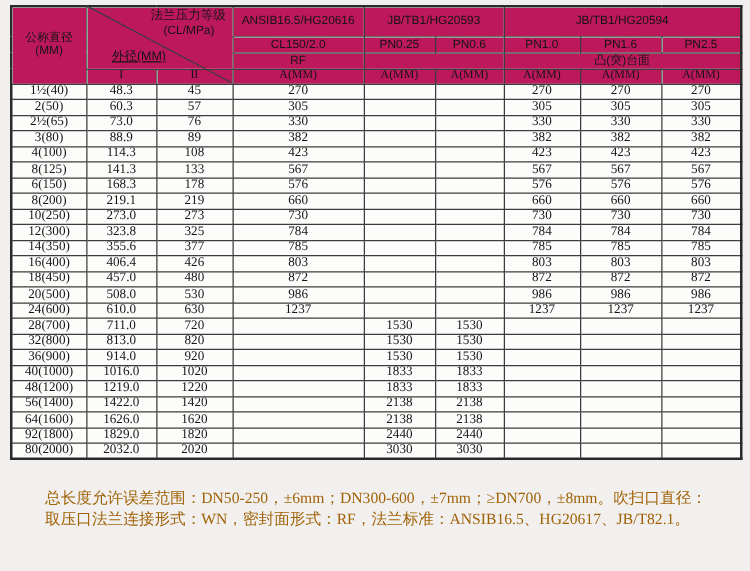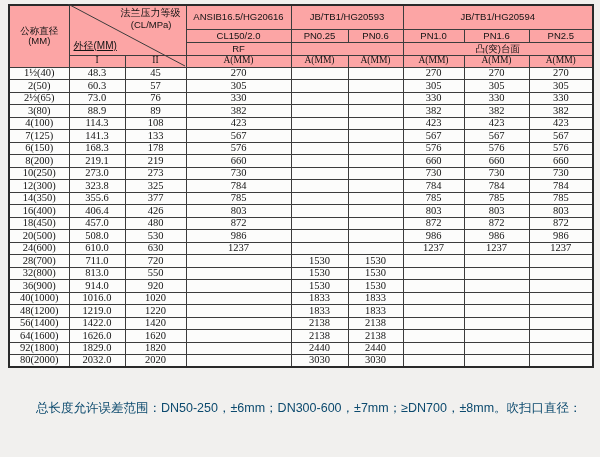--- a/index.html
+++ b/index.html
@@ -21,49 +21,49 @@
   }
   table.spec th, table.spec td {
     border:1px solid #3c3c3c;
     padding:0 1px;
     text-align:center;
     vertical-align:middle;
     overflow:hidden;
     white-space:nowrap;
   }
   table.spec th {
-    background:#fca5a5;
+    background:#be185d;
     font-family:"Liberation Sans", sans-serif;
     font-weight:normal;
     font-size:9.5px;
     line-height:1.05;
   }
   table.spec td {
     background:#fcfcfb;
     font-size:10.5px;
     line-height:1;
     height:12.5px;
   }
   tr.hrow1 th { height:24px; }
   tr.hrow2 th { height:13px; }
   tr.hrow3 th { height:13px;text-align:center; }
   tr.hrow4 th { height:12px; font-family:"Liberation Serif", serif; }
   th.diag { position:relative; padding:0; }
   .diag-top    { position:absolute; right:5px; top:2px;  font-size:10px; }
   .diag-top2   { position:absolute; right:14px; top:14px; font-size:9.5px;padding-left:48px; }
-  .diag-bottom { position:absolute; left:4px; bottom:3px; font-size:10px;text-decoration:underline; }
+  .diag-bottom { position:absolute; left:20px; bottom:3px; font-size:10px;text-decoration:underline; }
   th.face-l { text-align:left; padding-left:4px; }
   td.rowlabel { font-size:10px;margin-top:24px; }
   .diag-line { position:absolute; left:68px; top:4px; pointer-events:none; }
 
   .notes {
-    position:absolute; left:8px; top:400px; width:586px;
+    position:absolute; left:8px; top:390px; width:586px;
     font-size:12.5px; line-height:1.38;
-    font-family:Liberation Sans, sans-serif;
-    color:#0c4a6e;
+    font-family:Liberation Serif, serif;
+    color:#a16207;
   }
   .note-line { white-space:nowrap; }
   .note-line.indent { padding-left:28px; }
   .notes .block2 { margin-top:4px; }
 </style>
 </head>
 <body>
 
 <div class="page">
 
@@ -168,21 +168,21 @@
           <td>114.3</td>
           <td>108</td>
           <td>423</td>
           <td></td>
           <td></td>
           <td>423</td>
           <td>423</td>
           <td>423</td>
         </tr>
         <tr>
-          <td class="rowlabel">7(125)</td>
+          <td class="rowlabel">8(125)</td>
           <td>141.3</td>
           <td>133</td>
           <td>567</td>
           <td></td>
           <td></td>
           <td>567</td>
           <td>567</td>
           <td>567</td>
         </tr>
         <tr>
@@ -291,21 +291,21 @@
           <td></td>
           <td>1530</td>
           <td>1530</td>
           <td></td>
           <td></td>
           <td></td>
         </tr>
         <tr>
           <td class="rowlabel">32(800)</td>
           <td>813.0</td>
-          <td>550</td>
+          <td>820</td>
           <td></td>
           <td>1530</td>
           <td>1530</td>
           <td></td>
           <td></td>
           <td></td>
         </tr>
         <tr>
           <td class="rowlabel">36(900)</td>
           <td>914.0</td>
@@ -385,15 +385,16 @@
         </tr>
       </tbody>
   </table>
 
   <svg class="diag-line" width="118" height="63">
     <line x1="0" y1="0" x2="117" y2="62" stroke="#3c3c3c" stroke-width="1"></line>
   </svg>
 
   <div class="notes">
     <div class="note-line indent">总长度允许误差范围：DN50-250，±6mm；DN300-600，±7mm；≥DN700，±8mm。吹扫口直径：</div>
+    <div class="note-line indent">取压口法兰连接形式：WN，密封面形式：RF，法兰标准：ANSIB16.5、HG20617、JB/T82.1。</div>
   </div>
 
 </div>
 
 </body></html>

